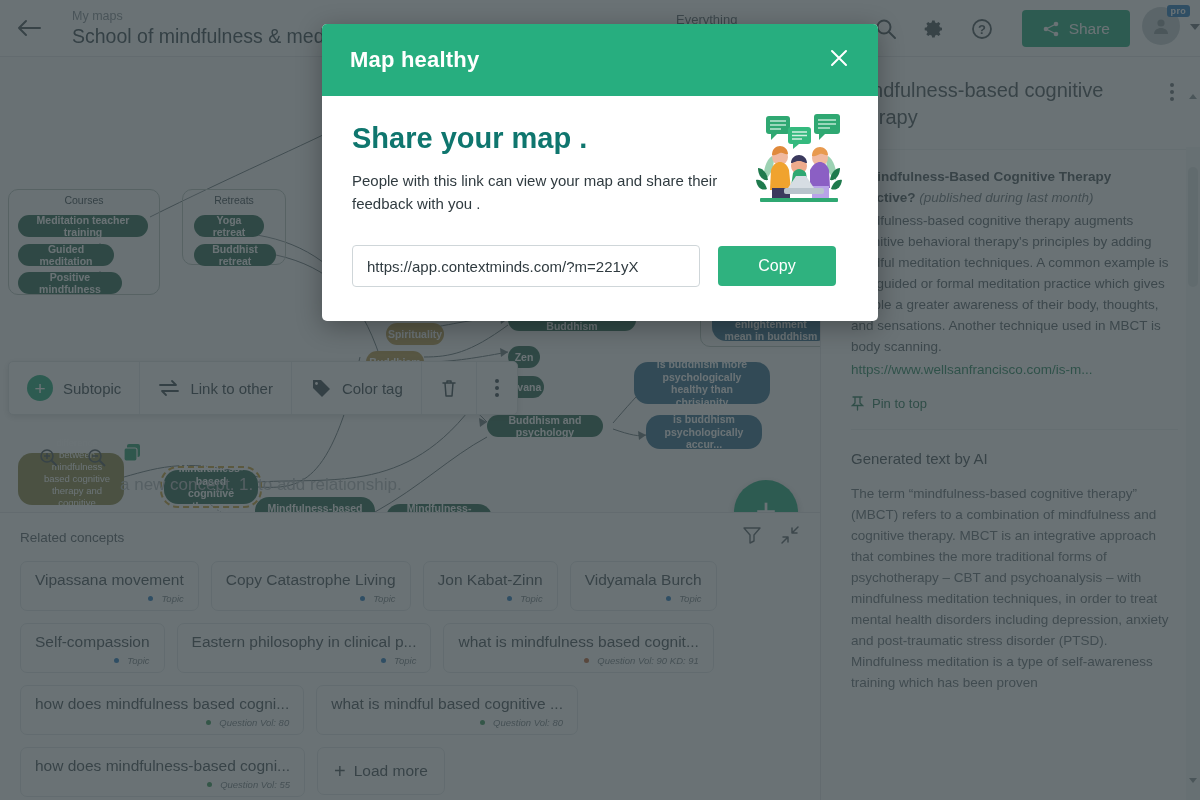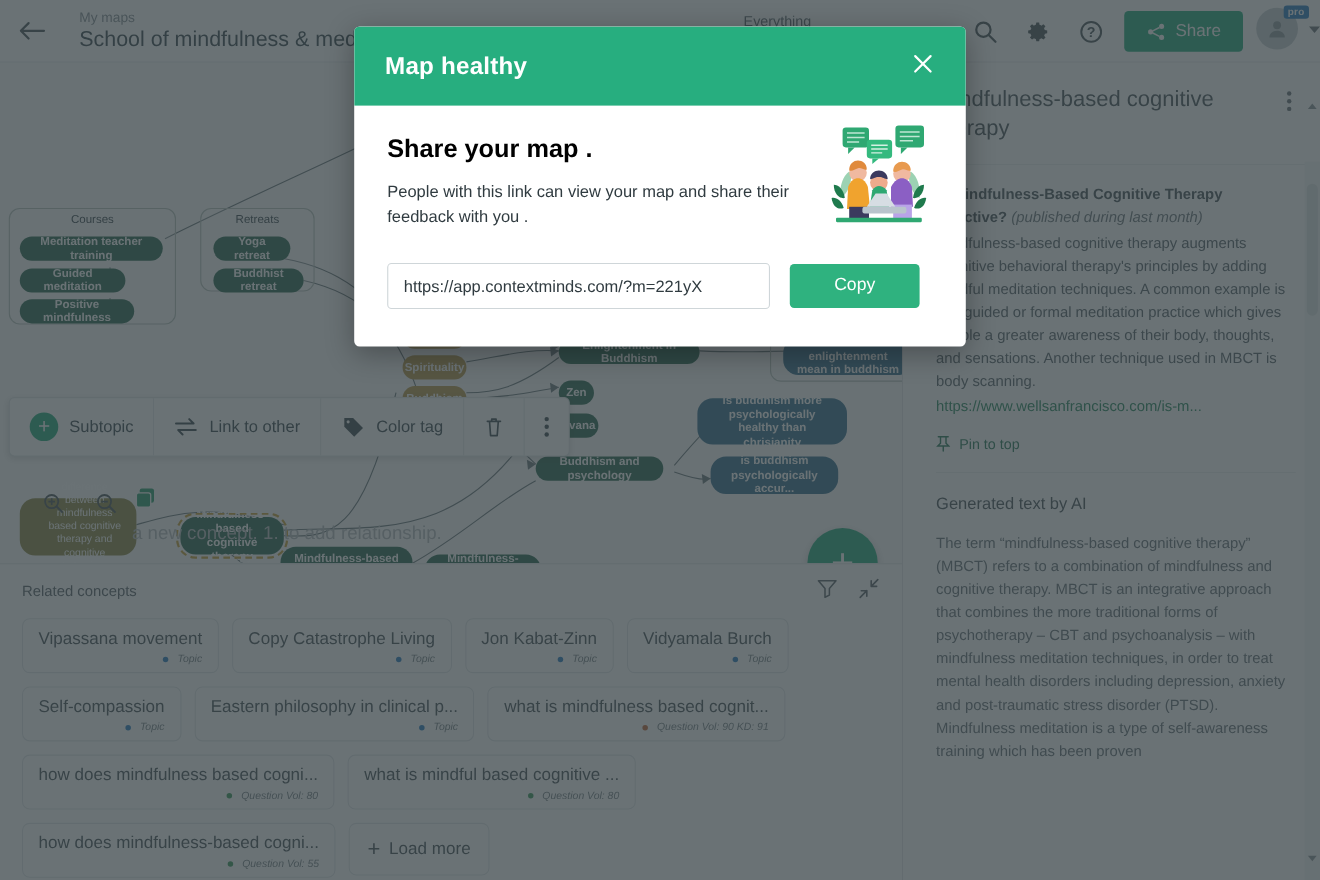--- a/index.html
+++ b/index.html
@@ -17,21 +17,21 @@
   .topbar { position:absolute; left:0; top:0; width:1200px; height:57px; background:#ffffff;
             border-bottom:1px solid #e4e7e9; display:flex; align-items:center; }
   .back-btn { width:58px; height:57px; display:flex; align-items:center; justify-content:center; cursor:pointer; }
   .titleblock { display:flex; flex-direction:column; justify-content:center; margin-left:14px; }
   .crumb { font-size:12.5px; color:#8a9399; line-height:15px; }
   .maptitle { font-size:19.5px; color:#3e4c52; line-height:24px; }
   .topcenter { position:absolute; left:676px; top:12px; font-size:13px; color:#5d676d; }
   .topright { position:absolute; right:0; top:0; height:57px; display:flex; align-items:center; gap:0px; padding-right:14px; }
   .icon-btn { width:48px; height:57px; display:flex; align-items:center; justify-content:center; cursor:pointer; }
   .share-btn { height:37px; background:#27ae7f; color:#fff; border-radius:4px; display:flex; align-items:center;
-               gap:9px; padding:0 20px; font-size:15.5px; margin-left:6px; margin-right:8px; cursor:pointer; }
+               gap:9px; padding:0 20px; font-size:15.5px; margin-left:16px; margin-right:8px; cursor:pointer; }
   .avatar-wrap { position:relative; width:44px; height:44px; margin-left:4px; cursor:pointer; }
   .avatar { width:38px; height:38px; border-radius:50%; background:#c9d1d4; display:flex; align-items:center; justify-content:center; }
   .pro-badge { position:absolute; right:-4px; top:-2px; background:#2d7fc1; color:#fff; font-size:9px;
                font-weight:bold; border-radius:3px; padding:1px 4px; letter-spacing:.3px; }
   .caret-down { position:absolute; right:-14px; top:17px; width:0;height:0;border-left:5px solid transparent;
                border-right:5px solid transparent;border-top:6px solid #6b7479; }
 
   
   .canvas { position:absolute; left:0; top:57px; width:820px; height:455px; background:#fbfbfb; overflow:hidden; }
   .edges { position:absolute; inset:0; }
@@ -108,21 +108,21 @@
   .dim { position:absolute; inset:0; background:rgba(48,60,64,0.72); }
 
   
   .modal { position:absolute; left:322px; top:24px; width:556px; border-radius:5px; overflow:hidden;
            background:#fff; box-shadow:0 6px 26px rgba(0,0,0,.3); }
   .modal-head { height:72px; background:#27ae7f; display:flex; align-items:center; justify-content:space-between;
                 padding:0 28px; }
   .modal-head h2 { color:#fff; font-size:22px; font-weight:bold; letter-spacing:.2px; }
   .modal-close { color:#fff; font-size:26px; line-height:1; cursor:pointer; font-weight:300; }
   .modal-body { padding:26px 30px 34px 30px; position:relative; }
-  .modal-h3 { color:#000000; font-size:23px; font-weight:bold; }
+  .modal-h3 { color:#0f766e; font-size:29px; font-weight:bold; }
   .modal-p { color:#303b40; font-size:15px; line-height:23px; margin-top:14px; max-width:372px; }
   .share-row { display:flex; align-items:center; gap:18px; margin-top:30px; }
   .link-input { width:348px; height:42px; border:1px solid #cfd6d9; border-radius:4px; padding:0 14px;
                 font-size:15px; color:#303b40; font-family:"Liberation Sans", sans-serif; background:#fff; }
   .copy-btn { width:118px; height:40px; background:#2fb27f; color:#fff; border:none; border-radius:4px;
               font-size:16px; cursor:pointer; font-family:"Liberation Sans", sans-serif; }
   .illus { position:absolute; right:24px; top:14px; width:110px; height:96px; }
 </style>
 </head>
 <body>
@@ -228,21 +228,21 @@
       </div>
       <div class="group" style="left:700px; top:215px; width:130px; height:75px;"></div>
 
       <div class="node n-green" style="left:18px;  top:158px; width:130px; height:22px;">Meditation teacher training</div>
       <div class="node n-green" style="left:18px;  top:187px; width:96px;  height:22px;">Guided meditation</div>
       <div class="node n-green" style="left:18px;  top:215px; width:104px; height:22px;">Positive mindfulness</div>
       <div class="node n-green" style="left:194px; top:158px; width:70px;  height:22px;">Yoga retreat</div>
       <div class="node n-green" style="left:194px; top:187px; width:82px;  height:22px;">Buddhist retreat</div>
 
       <div class="node n-gold" style="left:366px; top:238px; width:58px; height:22px;">Meditation</div>
-      <div class="node n-gold" style="left:366px; top:266px; width:58px; height:22px;">Spirituality</div>
+      <div class="node n-gold" style="left:386px; top:266px; width:58px; height:22px;">Spirituality</div>
       <div class="node n-gold" style="left:366px; top:294px; width:58px; height:22px;">Buddhism</div>
 
       <div class="node n-green" style="left:495px; top:222px; width:118px; height:22px;"></div>
       <div class="node n-green" style="left:508px; top:252px; width:128px; height:22px;">Enlightenment in Buddhism</div>
       <div class="node n-green" style="left:508px; top:289px; width:32px;  height:22px;">Zen</div>
       <div class="node n-green" style="left:500px; top:319px; width:44px;  height:22px;">Nirvana</div>
       <div class="node n-green" style="left:487px; top:358px; width:116px; height:22px;">Buddhism and psychology</div>
 
       <div class="node n-green selected" style="left:164px; top:413px; width:94px; height:34px;">Mindfulness-based cognitive therapy</div>
       <div class="node n-green" style="left:255px; top:440px; width:120px; height:34px;">Mindfulness-based stress reduction</div>

